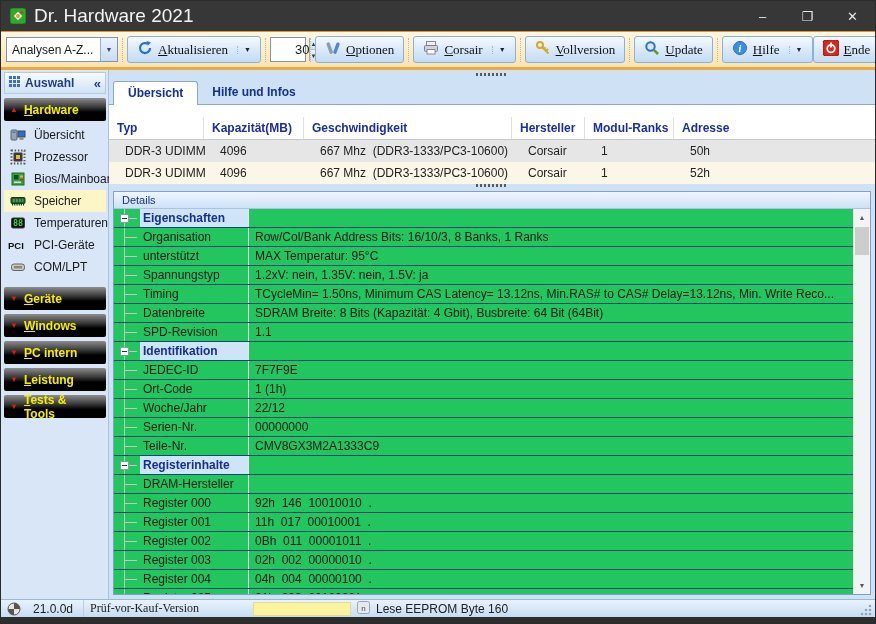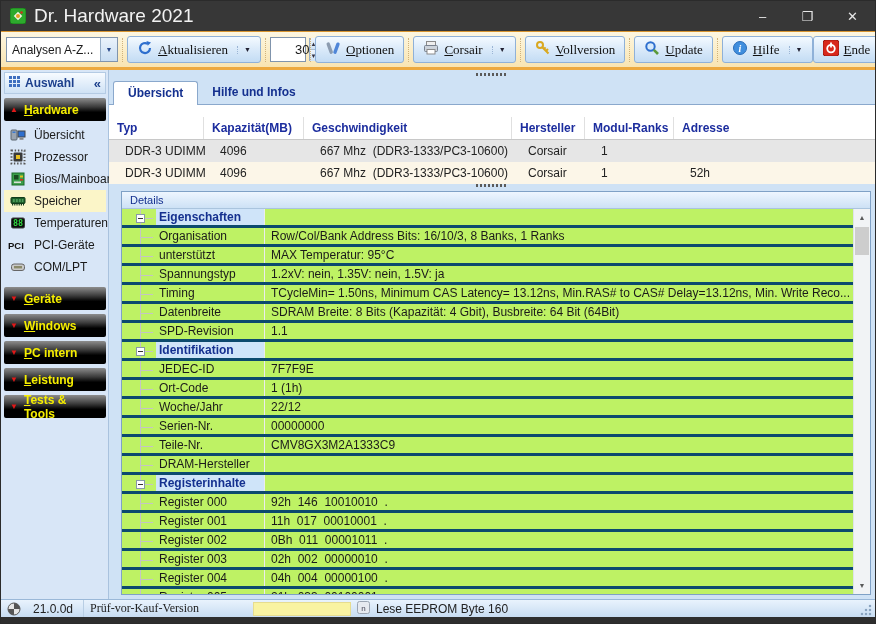--- a/index.html
+++ b/index.html
@@ -62,25 +62,25 @@
   .t-head .t-cell { font-weight:bold; color:#1c2d9e; border-right:1px solid #e0e0e0; height:100%; display:flex; align-items:center; }
   .t-cell { padding-left:8px; white-space:pre; overflow:hidden; flex:none; }
   .c0{width:95px;} .c1{width:100px;} .c2{width:208px;} .c3{width:73px;} .c4{width:89px;} .c5{flex:1;}
   .t-data { height:22px; align-items:center; color:#222;padding-left:8px; }
   .t-data.odd { background:#e6e6e6; }
   .t-data.even { background:#fcf6e8; }
 
   .mid-gap { height:12px; flex:none; display:flex; align-items:center; justify-content:center; }
 
   
-  .details { flex:1; margin:0 4px 4px 12px; border:1px solid #7fa1c6; background:#bef264; display:flex; flex-direction:column; min-height:0; }
+  .details { flex:1; margin:0 4px 4px 4px; border:1px solid #7fa1c6; background:#22c55e; display:flex; flex-direction:column; min-height:0; }
   .d-header { height:17px; flex:none; background:linear-gradient(#eef6ff,#cde1f5); border-bottom:1px solid #aac4de; color:#14308f; font-size:11px; display:flex; align-items:center; padding-left:8px; }
   .d-body { flex:1; position:relative; overflow:hidden; }
   .d-rows { position:absolute; top:0; left:0; right:17px; }
-  .drow { height:19px; display:flex; align-items:flex-end; border-bottom:3px solid #0c4a6e;padding-left:8px; }
+  .drow { height:19px; display:flex; align-items:flex-end; border-bottom:1px solid #0c4a6e; }
   .rail { width:26px; height:100%; position:relative; flex:none; }
   .rail::before { content:""; position:absolute; left:10px; top:0; bottom:0; border-left:1px solid #c4c4c4; }
   .rail::after { content:""; position:absolute; left:10px; top:9px; width:13px; border-top:1px solid #c4c4c4; }
   .expander { position:absolute; left:6px; top:5px; width:9px; height:9px; background:#fff; border:1px solid #8898a8; z-index:2; }
   .expander::after { content:""; position:absolute; left:1px; right:1px; top:3px; border-top:1px solid #333; }
   .dlabel { width:108px; flex:none; height:100%; display:flex; align-items:center; padding-left:3px; white-space:nowrap; overflow:hidden; }
   .dlabel.section { background:#cfe4f9; font-weight:bold; color:#14308f; }
   .dvalue { flex:1; height:100%; display:flex; align-items:center; padding-left:6px; border-left:1px solid #ececec; white-space:pre; overflow:hidden; color:#1a1a1a; }
 
   
@@ -348,20 +348,21 @@
           <div class="t-cell c3">Hersteller</div>
           <div class="t-cell c4">Modul-Ranks</div>
           <div class="t-cell c5" style="border-right:none;">Adresse</div>
         </div>
         <div class="t-row t-data odd">
           <div class="t-cell c0">DDR-3 UDIMM</div>
           <div class="t-cell c1">4096</div>
           <div class="t-cell c2">667 Mhz  (DDR3-1333/PC3-10600)</div>
           <div class="t-cell c3">Corsair</div>
           <div class="t-cell c4">1</div>
+          <div class="t-cell c5">50h</div>
         </div>
         <div class="t-row t-data even">
           <div class="t-cell c0">DDR-3 UDIMM</div>
           <div class="t-cell c1">4096</div>
           <div class="t-cell c2">667 Mhz  (DDR3-1333/PC3-10600)</div>
           <div class="t-cell c3">Corsair</div>
           <div class="t-cell c4">1</div>
           <div class="t-cell c5">52h</div>
         </div>
       </div>
@@ -438,29 +439,29 @@
               <span class="rail"></span>
               <span class="dlabel">Serien-Nr.</span>
               <span class="dvalue">00000000</span>
             </div>
             <div class="drow">
               <span class="rail"></span>
               <span class="dlabel">Teile-Nr.</span>
               <span class="dvalue">CMV8GX3M2A1333C9</span>
             </div>
             <div class="drow">
-              <span class="rail"></span>
-              <span class="dlabel">DRAM-Hersteller</span>
-              <span class="dvalue"></span>
-            </div>
-            <div class="drow">
               <span class="rail">
                   <span class="expander"></span>
                 </span>
               <span class="dlabel section">Registerinhalte</span>
+              <span class="dvalue"></span>
+            </div>
+            <div class="drow">
+              <span class="rail"></span>
+              <span class="dlabel">DRAM-Hersteller</span>
               <span class="dvalue"></span>
             </div>
             <div class="drow">
               <span class="rail"></span>
               <span class="dlabel">Register 000</span>
               <span class="dvalue">92h  146  10010010  .</span>
             </div>
             <div class="drow">
               <span class="rail"></span>
               <span class="dlabel">Register 001</span>

